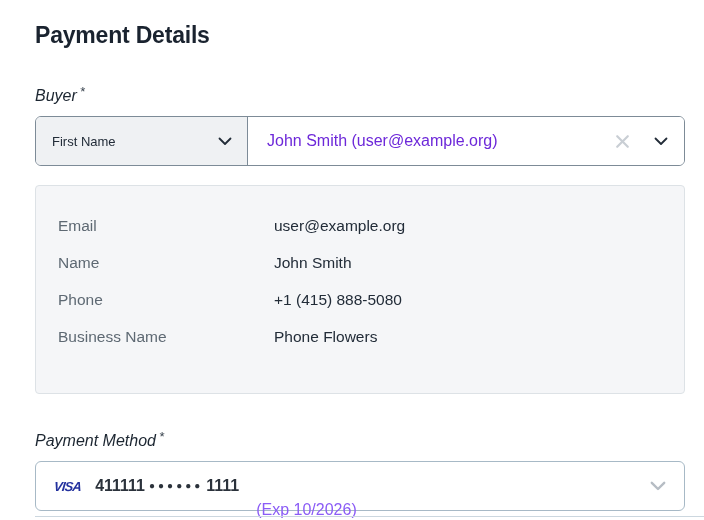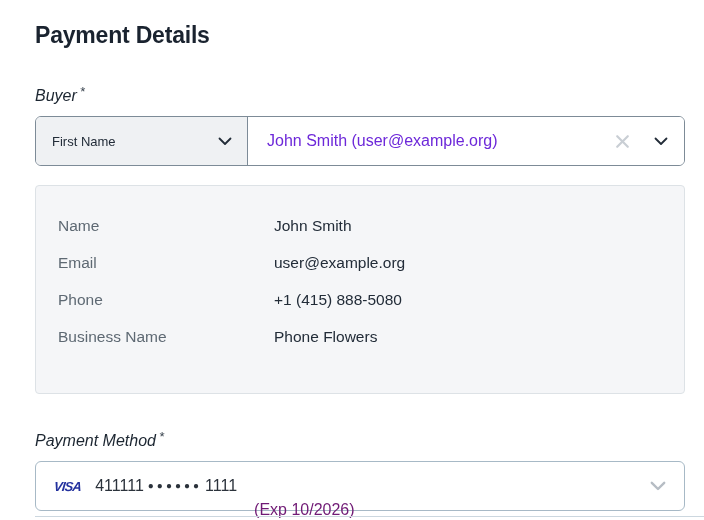--- a/index.html
+++ b/index.html
@@ -123,36 +123,36 @@
     font-style: italic;
     font-weight: 700;
     font-size: 13px;
     letter-spacing: -0.8px;
     color: #23319e;
     transform: skewX(-6deg);
     flex: none;
   }
   .card-number {
     font-size: 16px;
-    font-weight: 400;
+    font-weight: 700;
     color: #2b323b;
     margin-left: 14px;
     white-space: nowrap;
   }
   .masked-dots {
     display: inline-block;
     font-size: 10px;
     letter-spacing: 3px;
     color: #2b323b;
     transform: translateY(-2px);
     margin: 0 3px 0 4px;
   }
   .card-exp {
     font-size: 16px;
-    color: #701a75;
+    color: #8b5cf6;
     margin-left: 17px;
     white-space: nowrap;
     margin-top: 48px;
   }
   .pm-spacer { flex: 1; }
   
   .bottom-divider {
     position: absolute;
     left: 35px;
     right: 0;
@@ -190,26 +190,26 @@
         <span class="icon">
           <svg width="14" height="9" viewBox="0 0 14 9" fill="none">
             <polyline points="1.5,1.5 7,7 12.5,1.5" stroke="#222c38" stroke-width="1.8" stroke-linecap="round" stroke-linejoin="round"></polyline>
           </svg>
         </span>
       </div>
     </div>
 
     <div class="details-panel">
       <div class="detail-row">
+        <span class="detail-label">Email</span>
+        <span class="detail-value">user@example.org</span>
+      </div>
+      <div class="detail-row">
         <span class="detail-label">Name</span>
         <span class="detail-value">John Smith</span>
-      </div>
-      <div class="detail-row">
-        <span class="detail-label">Email</span>
-        <span class="detail-value">user@example.org</span>
       </div>
       <div class="detail-row">
         <span class="detail-label">Phone</span>
         <span class="detail-value">+1 (415) 888-5080</span>
       </div>
       <div class="detail-row">
         <span class="detail-label">Business Name</span>
         <span class="detail-value">Phone Flowers</span>
       </div>
     </div>

